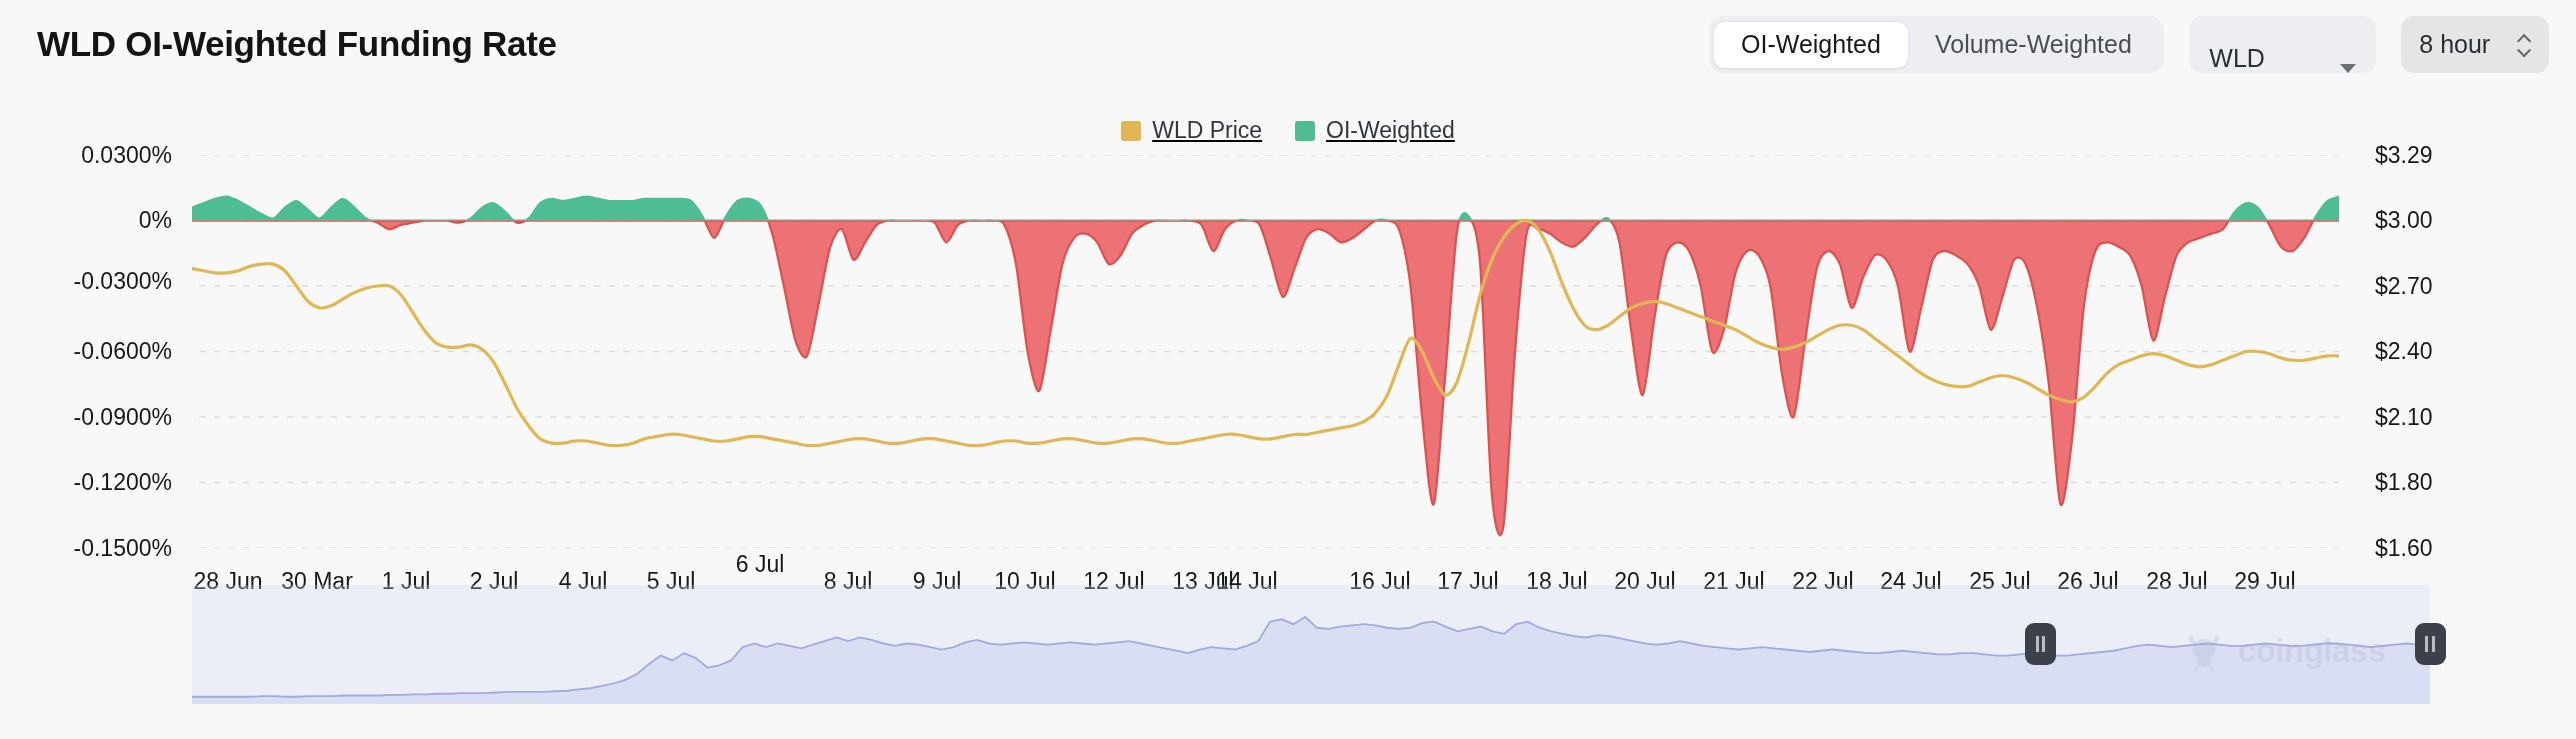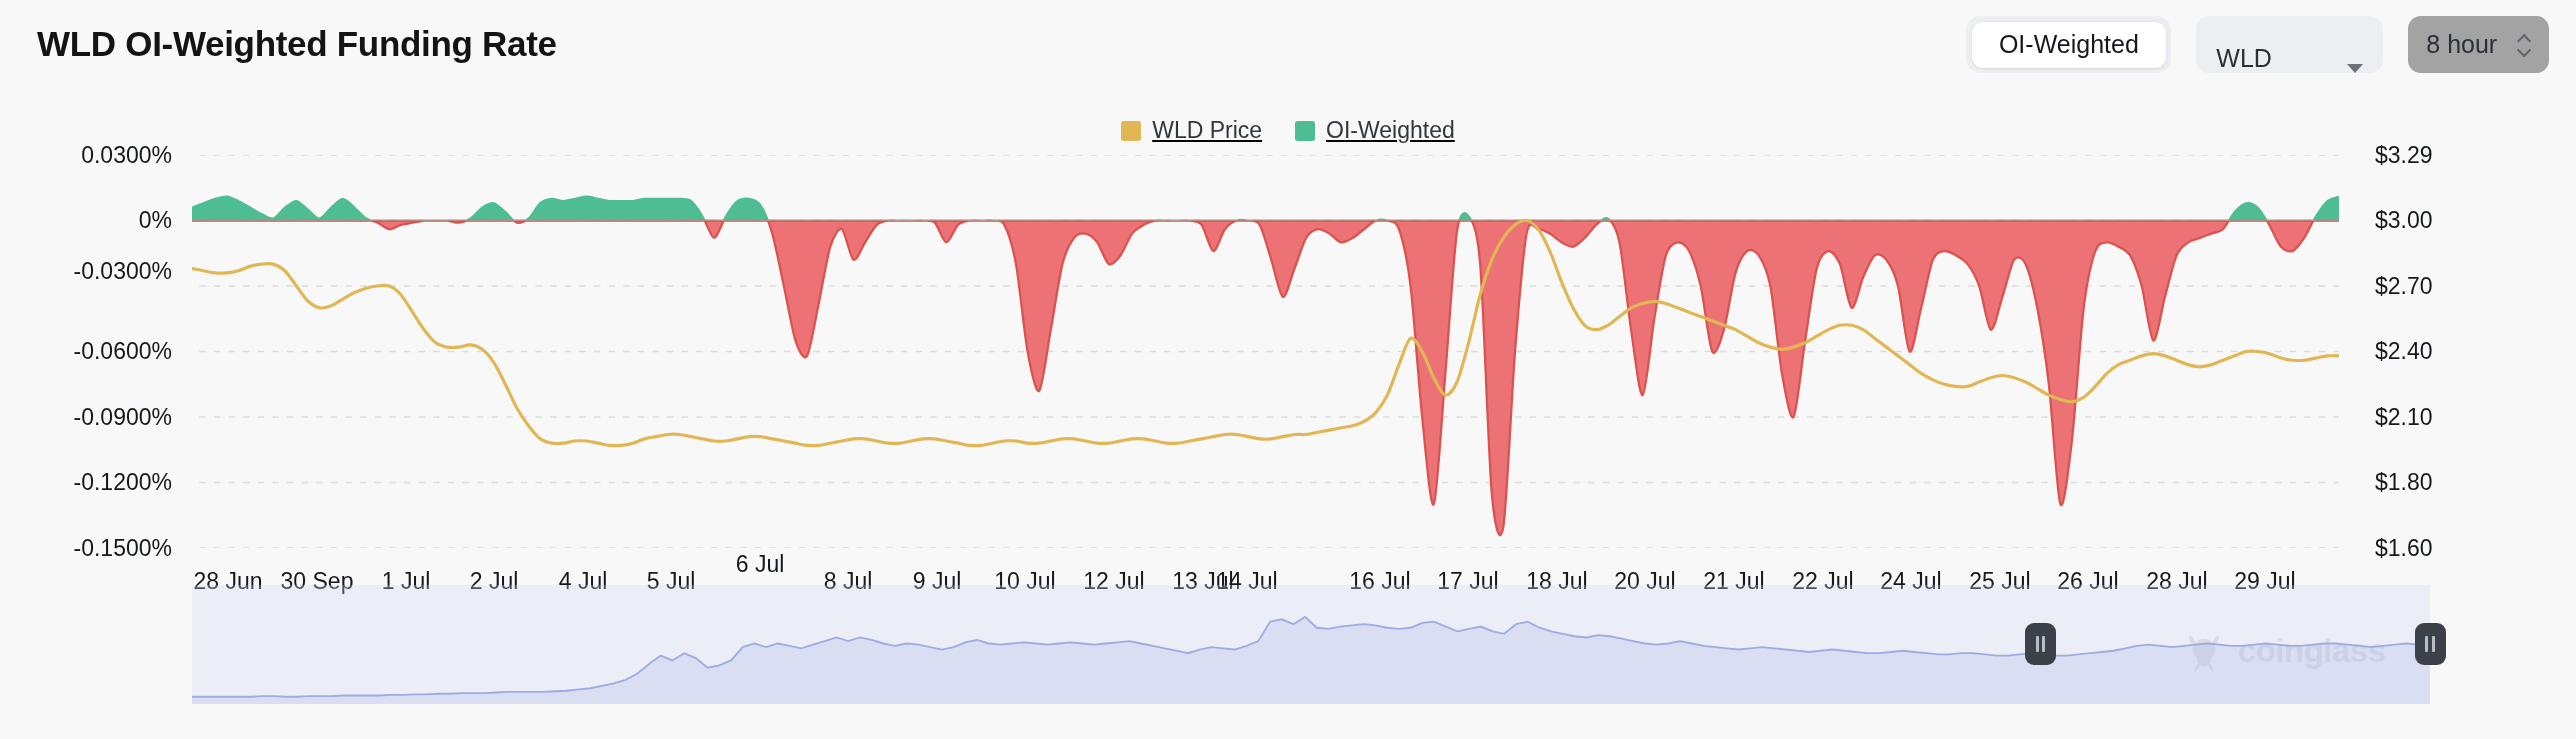--- a/index.html
+++ b/index.html
@@ -41,23 +41,23 @@
 
   .select-box {
     display: flex; align-items: flex-end; justify-content: space-between;
     height: 57px; width: 187px; padding: 0 20px;
     background: #eceef1; border-radius: 12.8px; border: none; cursor: pointer;
   }
   .select-box .sel-label { font-size: 25px; color: #2a2f36; }
   .caret { width: 0; height: 0; border-left: 8.2px solid transparent; border-right: 8.2px solid transparent; border-top: 9px solid #6c7178; }
 
   .stepper {
-    display: flex; align-items: center; gap: 21px;
+    display: flex; align-items: center; gap: 28px;
     height: 57px; padding: 0 18px;
-    background: #a3a3a3; border-radius: 12.8px; border: none; cursor: pointer;
+    background: #e5e5e5; border-radius: 12.8px; border: none; cursor: pointer;
   }
   .stepper .step-label { font-size: 25px; color: #2a2f36; white-space: nowrap; }
   .chev-stack { display: flex; flex-direction: column; gap: 4.6px; }
   .chev { width: 12.8px; height: 7.3px; position: relative; }
   .chev::before {
     content: ""; position: absolute; left: 0.9px; top: 0.9px;
     width: 8.2px; height: 8.2px; border-left: 2.7px solid #5e646c; border-top: 2.7px solid #5e646c;
   }
   .chev.up::before { transform: rotate(45deg); }
   .chev.down::before { transform: rotate(-135deg); top: -1.8px; }
@@ -111,20 +111,21 @@
 
 <div class="app">
 
   <div class="header">
     <div class="page-title">WLD OI-Weighted Funding Rate</div>
 
     <div class="controls">
 
       <div class="segmented">
         <button class="seg-btn active">OI-Weighted</button>
+        <button class="seg-btn">Volume-Weighted</button>
       </div>
 
       <button class="select-box">
         <span class="sel-label">WLD</span>
         <span class="caret"></span>
       </button>
 
       <button class="stepper">
         <span class="step-label">8 hour</span>
         <span class="chev-stack">
@@ -144,38 +145,38 @@
     <div class="legend-item">
       <span class="legend-swatch" id="sw1" style="background: rgb(79, 189, 148);"></span>
       <span class="legend-label">OI-Weighted</span>
     </div>
   </div>
 
   <div class="chart-wrap">
     <div id="y-left-axis">
         <div class="axis-label y-left" style="right: 2404px; top: 0px;">0.0300%</div>
         <div class="axis-label y-left" style="right: 2404px; top: 65px;">0%</div>
-        <div class="axis-label y-left" style="right: 2404px; top: 116px; text-align: right;">-0.0300%</div>
+        <div class="axis-label y-left" style="right: 2404px; top: 126px; text-align: right;">-0.0300%</div>
         <div class="axis-label y-left" style="right: 2404px; top: 196px;">-0.0600%</div>
         <div class="axis-label y-left" style="right: 2404px; top: 262px; margin-left: 20px;">-0.0900%</div>
         <div class="axis-label y-left" style="right: 2404px; top: 327px;">-0.1200%</div>
         <div class="axis-label y-left" style="right: 2404px; top: 393px;">-0.1500%</div>
       </div>
     <div id="y-right-axis">
         <div class="axis-label y-right" style="left: 2375px; top: 0px;">$3.29</div>
         <div class="axis-label y-right" style="left: 2375px; top: 65px;">$3.00</div>
         <div class="axis-label y-right" style="left: 2375px; top: 131px;">$2.70</div>
         <div class="axis-label y-right" style="left: 2375px; top: 196px;">$2.40</div>
         <div class="axis-label y-right" style="left: 2375px; top: 262px;">$2.10</div>
         <div class="axis-label y-right" style="left: 2375px; top: 327px;">$1.80</div>
         <div class="axis-label y-right" style="left: 2375px; top: 393px;">$1.60</div>
       </div>
     <div id="x-axis">
         <div class="axis-label x-label" style="left: 228px; top: 413px;">28 Jun</div>
-        <div class="axis-label x-label" style="left: 317px; top: 413px;">30 Sep</div>
+        <div class="axis-label x-label" style="left: 317px; top: 413px;">30 Mar</div>
         <div class="axis-label x-label" style="left: 406px; top: 413px;">1 Jul</div>
         <div class="axis-label x-label" style="left: 494px; top: 413px;">2 Jul</div>
         <div class="axis-label x-label" style="left: 583px; top: 413px;">4 Jul</div>
         <div class="axis-label x-label" style="left: 671px; top: 413px;">5 Jul</div>
         <div class="axis-label x-label" style="left: 760px; top: 396px;">6 Jul</div>
         <div class="axis-label x-label" style="left: 848px; top: 413px;">8 Jul</div>
         <div class="axis-label x-label" style="left: 937px; top: 413px;">9 Jul</div>
         <div class="axis-label x-label" style="left: 1025px; top: 413px;">10 Jul</div>
         <div class="axis-label x-label" style="left: 1114px; top: 413px;">12 Jul</div>
         <div class="axis-label x-label" style="left: 1203px; top: 413px;">13 Jul</div>

